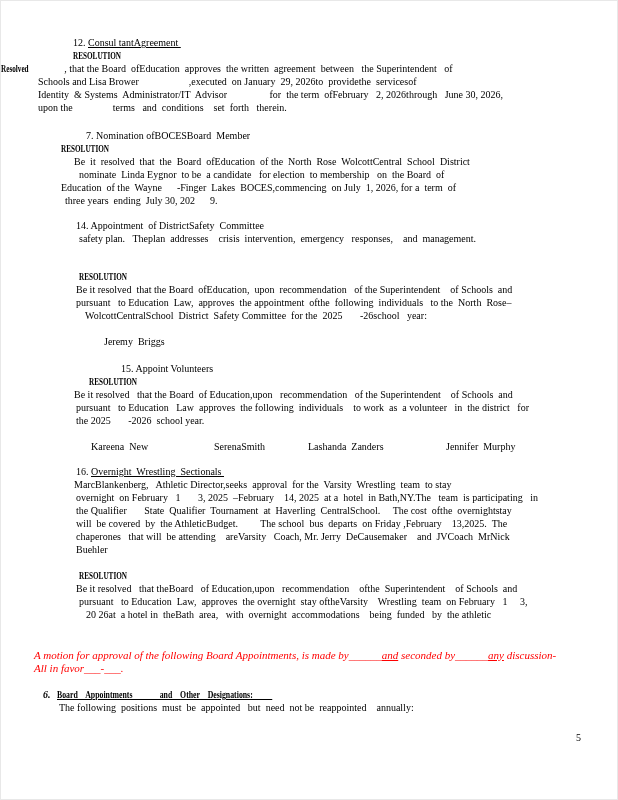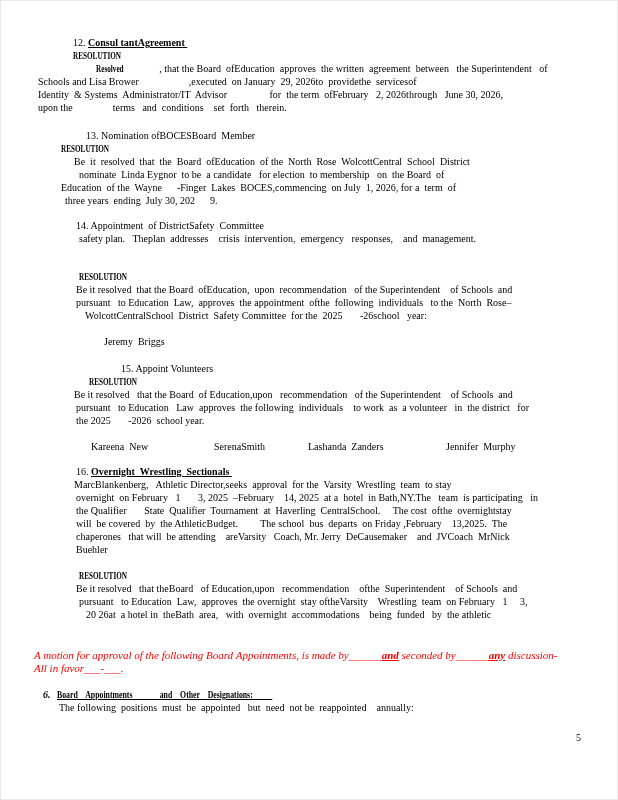--- a/index.html
+++ b/index.html
@@ -8,45 +8,45 @@
     width:618px;height:800px;
     background:#ffffff;
     font-family:"Liberation Serif","DejaVu Serif",serif;
     font-size:10px;color:#000;
     overflow:hidden;
     box-sizing:border-box;
     border:1px solid #e8e8e8;
   }
   .block{position:absolute;left:0;right:0;}
   .line{white-space:pre;line-height:13px;height:13px;position:relative;}
-  .u{text-decoration:underline;font-weight:bold;}
+  .u{text-decoration:underline;}
   .cond-res{display:inline-block;transform:scaleX(0.72);transform-origin:0 50%;font-weight:bold;}
   .red{color:#ff0000;font-style:italic;font-size:11px;}
   .red .line{line-height:13px;height:13px;}
   .bi{font-weight:bold;font-style:italic;}
   .b6head{display:inline-block;transform:scaleX(0.78);transform-origin:0 50%;font-weight:bold;text-decoration:underline;white-space:pre;}
   .name-abs{position:absolute;top:0;}
   .pagenum{position:absolute;}
 </style>
 </head>
 <body>
 
 <div class="page">
 
   <section class="block" style="top:35px">
     <div class="line" style="padding-left:72px"><span>12. </span><span class="u">Consul tantAgreement </span></div>
     <div class="line" style="padding-left:72px"><span class="cond-res">RESOLUTION</span></div>
-    <div class="line" style="padding-left:95px"><span class="cond-res">Resolved</span><span>          , that the Board  ofEducation  approves  the written  agreement  between   the Superintendent   of</span></div>
+    <div class="line" style=""><span class="cond-res">Resolved</span><span>          , that the Board  ofEducation  approves  the written  agreement  between   the Superintendent   of</span></div>
     <div class="line" style="padding-left:37px">Schools and Lisa Brower                    ,executed  on January  29, 2026to  providethe  servicesof</div>
     <div class="line" style="padding-left:37px">Identity  &amp; Systems  Administrator/IT  Advisor                 for  the term  ofFebruary   2, 2026through   June 30, 2026,</div>
     <div class="line" style="padding-left:37px">upon the                terms   and  conditions    set  forth   therein.</div>
   </section>
 
   <section class="block" style="top:128px">
-    <div class="line" style="padding-left:85px">13. Nomination ofBOCESBoard  Member</div>
+    <div class="line" style="padding-left:85px">7. Nomination ofBOCESBoard  Member</div>
     <div class="line" style="padding-left:60px"><span class="cond-res">RESOLUTION</span></div>
     <div class="line" style="padding-left:73px">Be  it  resolved  that  the  Board  ofEducation  of the  North  Rose  WolcottCentral  School  District</div>
     <div class="line" style="padding-left:78px">nominate  Linda Eygnor  to be  a candidate   for election  to membership   on  the Board  of</div>
     <div class="line" style="padding-left:60px">Education  of the  Wayne      -Finger  Lakes  BOCES,commencing  on July  1, 2026, for a  term  of</div>
     <div class="line" style="padding-left:64px">three years  ending  July 30, 202      9.</div>
   </section>
 
   <section class="block" style="top:218px">
     <div class="line" style="padding-left:75px">14. Appointment  of DistrictSafety  Committee</div>
     <div class="line" style="padding-left:78px">safety plan.   Theplan  addresses    crisis  intervention,  emergency   responses,    and  management.</div>

